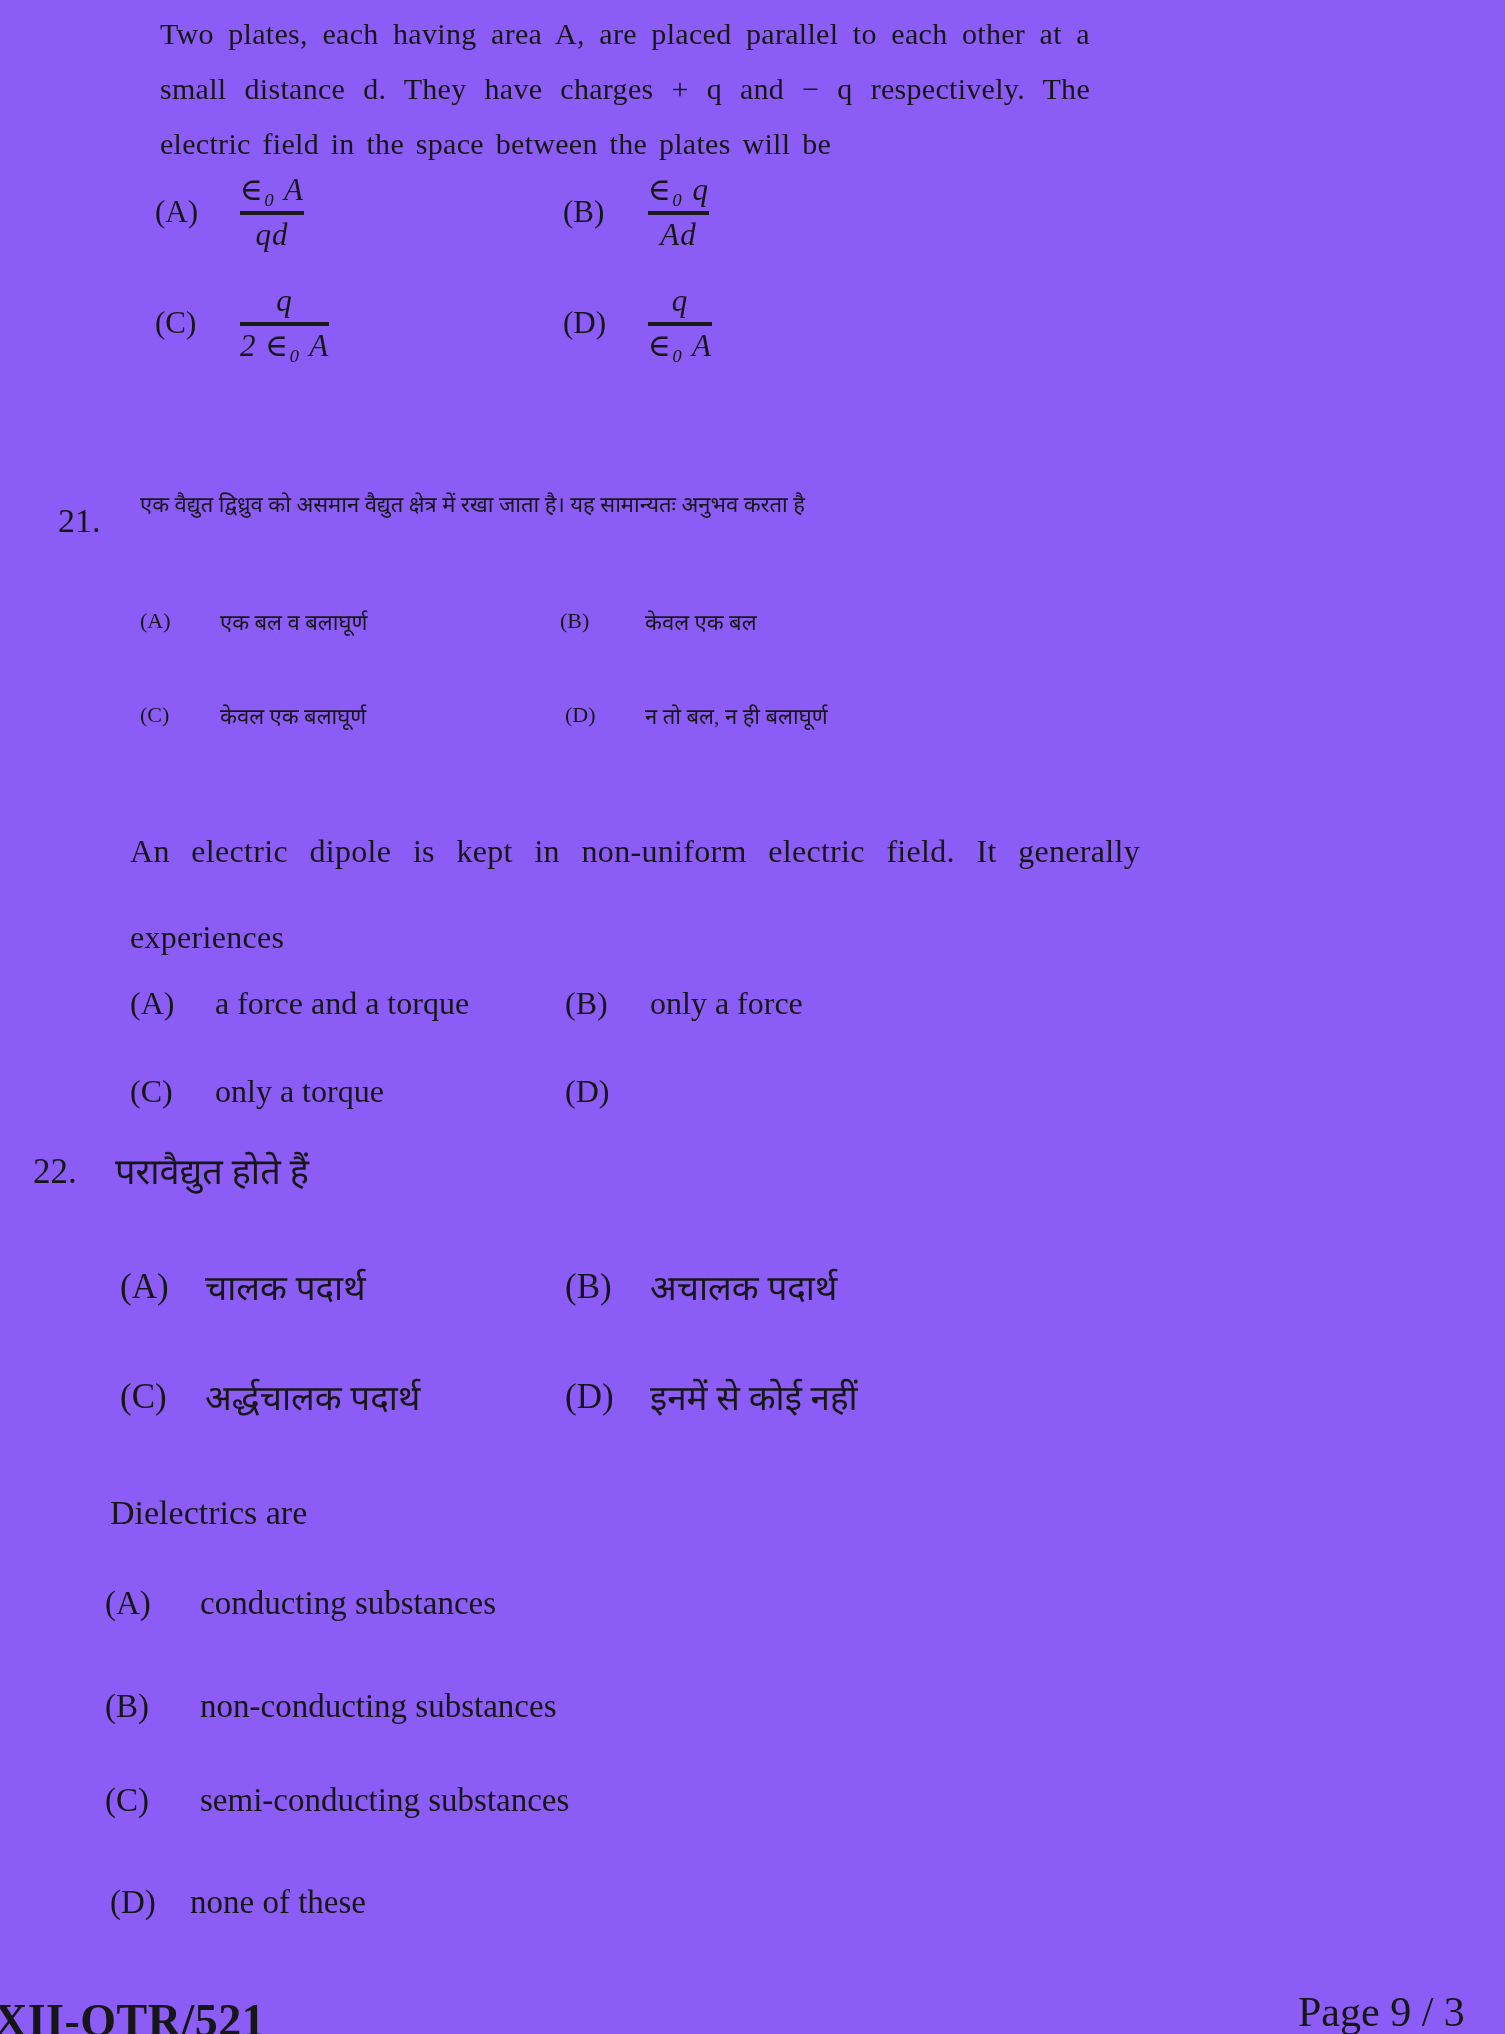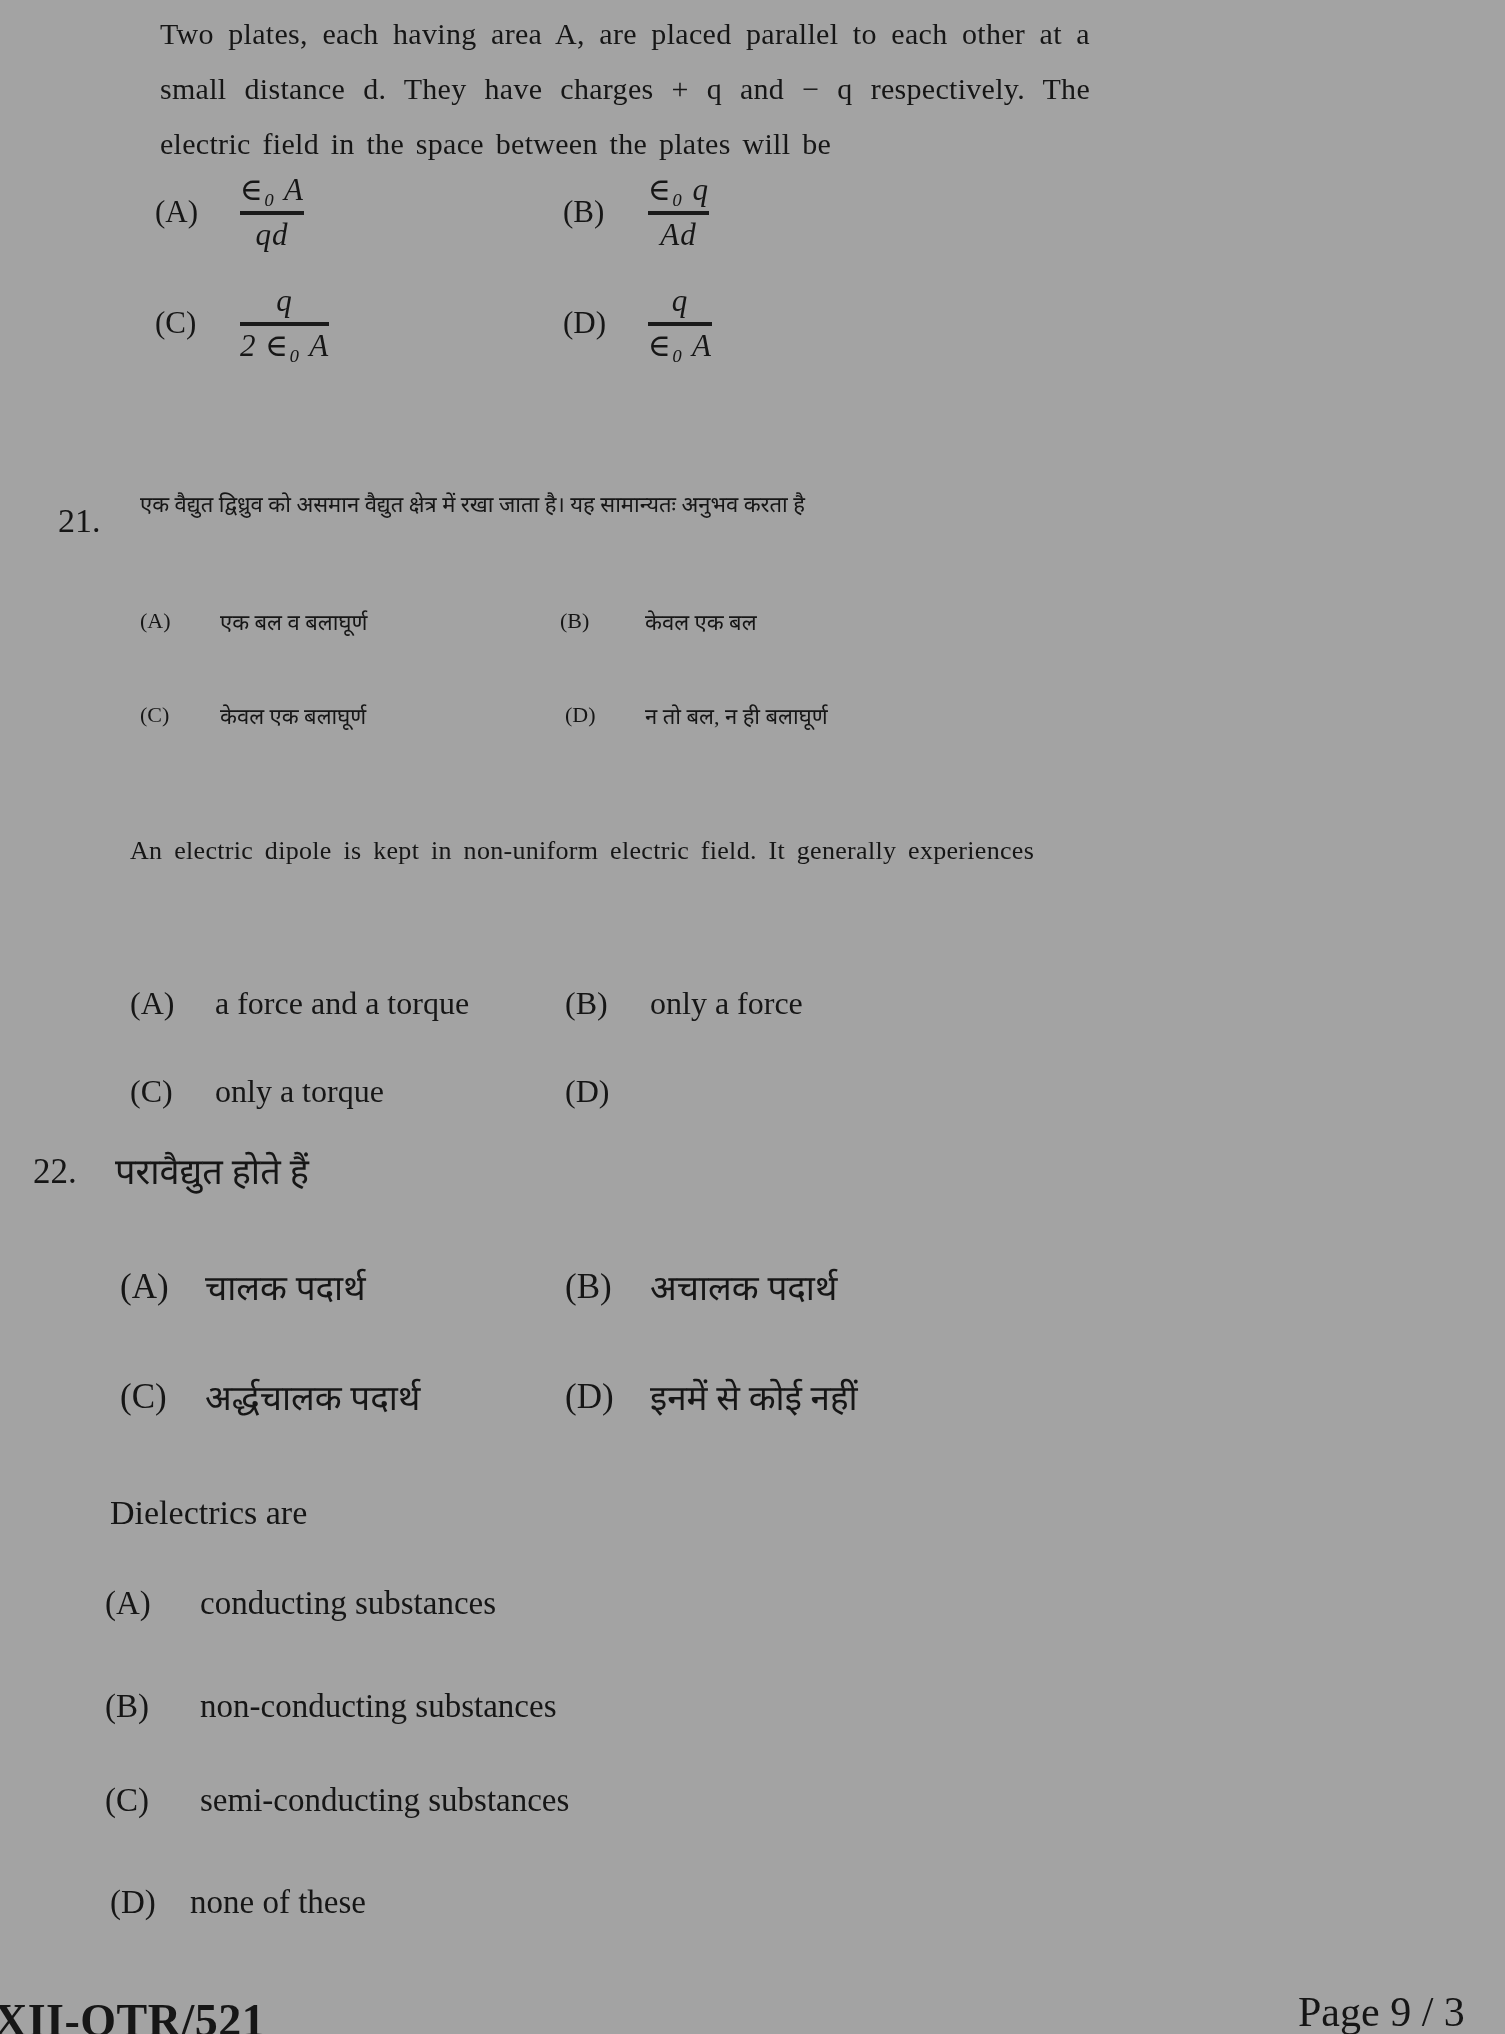--- a/index.html
+++ b/index.html
@@ -1,34 +1,34 @@
 <!DOCTYPE html>
 <html><head>
 <meta charset="utf-8">
 <style>
   html,body{margin:0;padding:0;background:#e9e9e9;}
   .page{
     position:relative;
     width:1505px;height:2034px;
-    background:#a3a3a3;
+    background:#8b5cf6;
     overflow:hidden;
     font-family:"Liberation Serif","DejaVu Serif",serif;
     color:#161616;
   }
   .abs{position:absolute;}
   .para{
     text-align:justify;
     font-size:30px;
     line-height:55px;
     letter-spacing:.3px;
     word-spacing:4px;
   }
   .para2{
     text-align:justify;
-    font-size:26px;
+    font-size:32px;
     line-height:86px;
     letter-spacing:.3px;
     word-spacing:5px;
   }
   .opt-row{display:flex;align-items:center;white-space:nowrap;}
   .opt-label{display:inline-block;flex:0 0 auto;}
   .w80{width:80px;} .w85{width:85px;} .w95{width:95px;}
   .frac{
     display:inline-flex;flex-direction:column;align-items:center;
     font-style:italic;font-size:31px;line-height:1.15;

